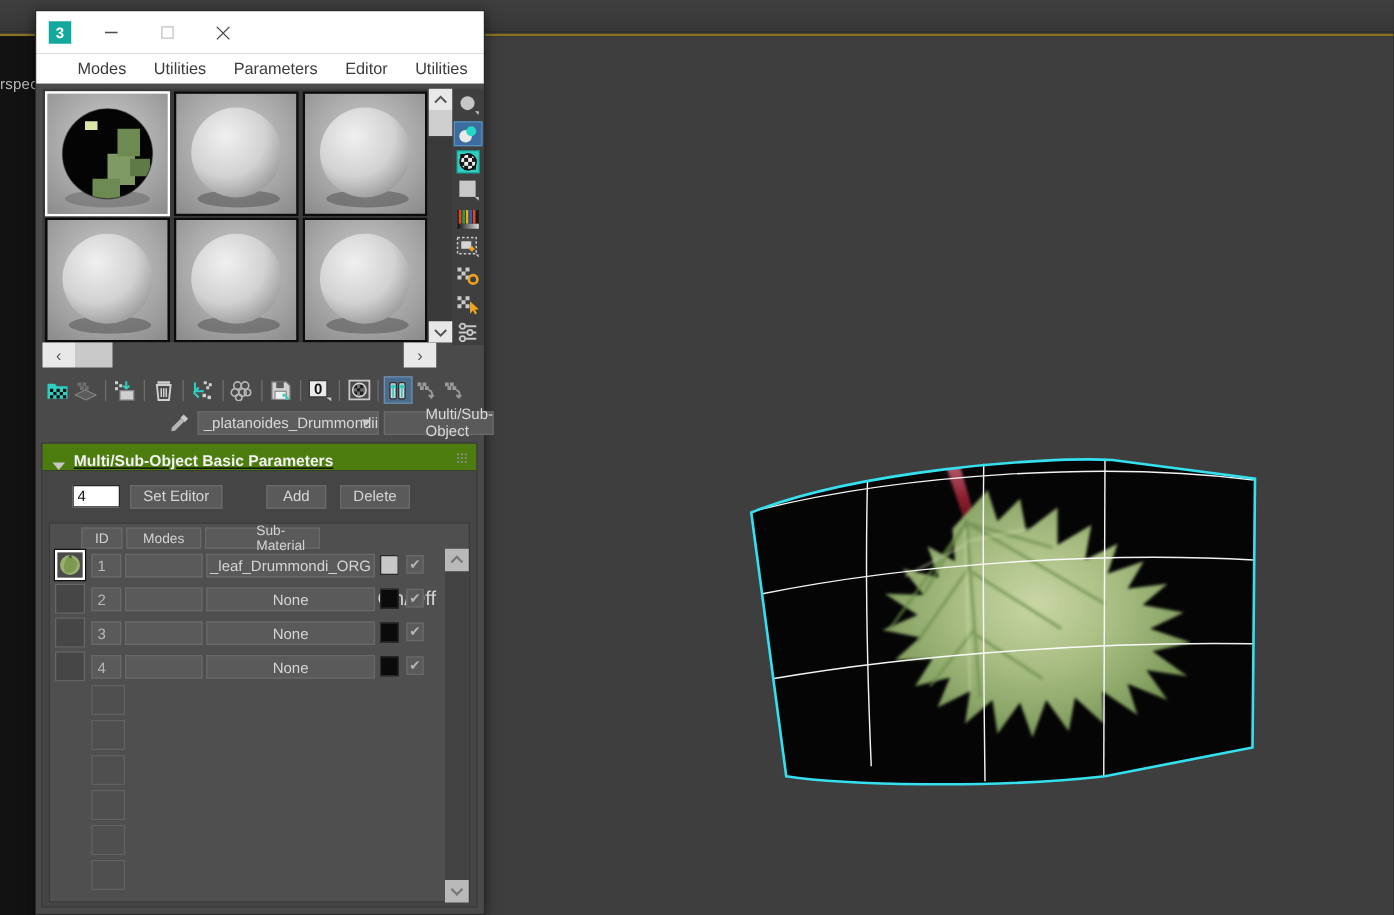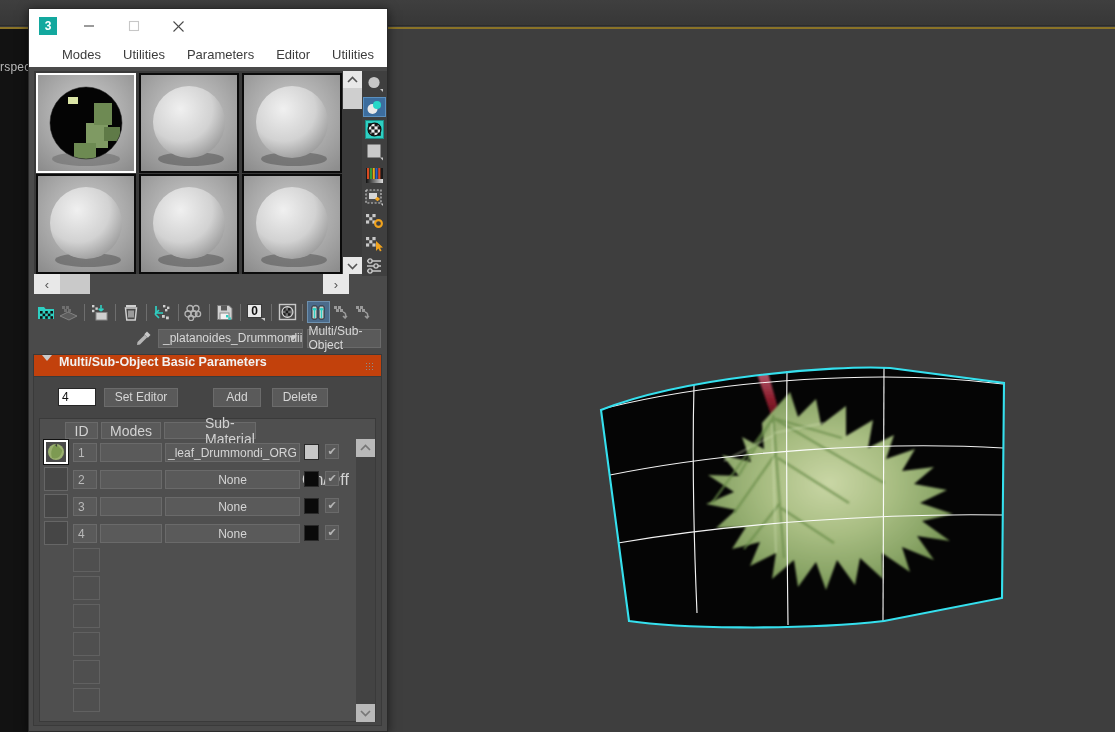--- a/index.html
+++ b/index.html
@@ -151,31 +151,31 @@
     color: #d8d8d8; font-size: 12px; padding-left: 4px; position: relative;
   }
   .mat-name .caret {
     position: absolute; right: 5px; top: 50%; transform: translateY(-50%);
     width: 0; height: 0; border-left: 4px solid transparent; border-right: 4px solid transparent;
     border-top: 5px solid #c9c9c9;
   }
   .mat-type {
     margin-left: 4px; width: 96px; height: 19px; background: #5a5a5a;
     border: 1px solid #6a6a6a; display: flex; align-items: center; justify-content: center;
-    color: #d8d8d8; font-size: 12px;
+    color: #d8d8d8; font-size: 12px; padding-left: 32px;
   }
 
   
   .rollout {
     position: absolute; left: 4px; top: 287px; width: 349px; height: 372px;
     background: #454545; border: 1px solid #3a3a3a;
   }
   .rollout-header {
-    height: 22px; background: #c2410c; display: flex; align-items: flex-start;
-    border-bottom: 1px solid #3a3a3a; position: relative;
+    height: 22px; background: #4d7c0f; display: flex; align-items: flex-end;
+    border-bottom: 1px solid #3a3a3a; position: relative; text-decoration: underline;
   }
   .rollout-arrow {
     width: 0; height: 0; margin-left: 8px; margin-right: 7px;
     border-left: 5px solid transparent; border-right: 5px solid transparent;
     border-top: 6px solid #c9c9c9;
   }
   .rollout-title { color: #f2f2f2; font-size: 12.5px; font-weight: bold; }
   .rollout-grip {
     position: absolute; right: 7px; top: 7px; width: 9px; height: 9px;
     background-image:
@@ -201,21 +201,21 @@
   .btn-delete { margin-left: 11px; width: 56px; }
 
   
   .table {
     position: absolute; left: 5px; top: 63px; width: 337px; height: 304px;
     background: #4f4f4f; border: 1px solid #3a3a3a;
   }
   .table-head { position: relative; height: 20px; }
   .th {
     position: absolute; top: 3px; height: 17px; background: #5a5a5a; border: 1px solid #6a6a6a;
-    color: #d2d2d2; font-size: 14px; display: flex; align-items: center; justify-content: center;
+    color: #d2d2d2; font-size: 11px; display: flex; align-items: center; justify-content: center;
   }
   .th-id { left: 25px; width: 33px; }
   .th-name { left: 61px; width: 60px; }
   .th-sub { left: 124px; width: 92px; padding-left: 40px; }
   .th-onoff {
     position: absolute; left: 262px; top: 17px; color: #d2d2d2; font-size: 16px; margin-top: 35px;
   }
 
   .trow { position: absolute; left: 0; width: 337px; height: 27px; }
   .cell-swatch {

